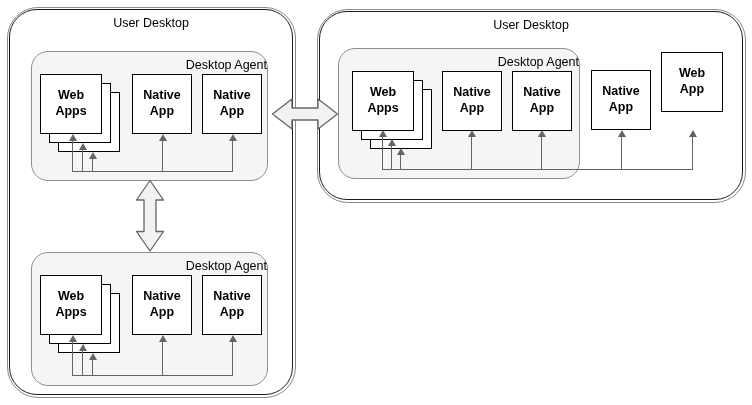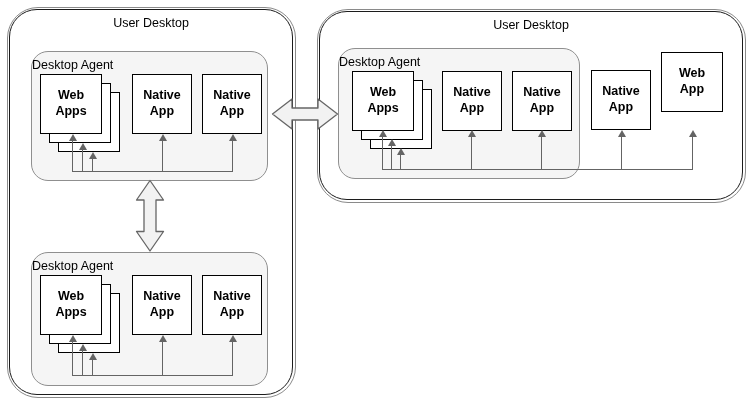--- a/index.html
+++ b/index.html
@@ -8,21 +8,21 @@
   #canvas { position:relative; width:752px; height:405px; background:#fff; overflow:hidden; }
 
   
   .desktop { position:absolute; background:#fff; border:1.5px solid #1c1c1c; border-radius:28px; }
   .desktop::before { content:""; position:absolute; left:-3px; top:-3px; right:-4px; bottom:-4px;
                      border:1px solid #8a8a8a; border-radius:31px; pointer-events:none; }
   .d-title { position:absolute; top:6px; left:0; right:0; text-align:center; font-size:12.5px; }
 
   
   .agent { position:absolute; background:#f5f5f5; border:1px solid #8f8f8f; border-radius:17px; }
-  .a-title { position:absolute; top:6px; left:0; right:0; text-align:left; font-size:12.5px; }
+  .a-title { position:absolute; top:6px; left:0; right:0; text-align:right; font-size:12.5px; }
 
   
   .appbox { position:absolute; width:60px; height:60px; background:#fff; border:1.5px solid #000;
             display:flex; align-items:center; justify-content:center; text-align:center;
             font-size:12.5px; line-height:1.25; }
   .appbox.wide { width:62px; }
   .shadowbox { position:absolute; width:62px; height:60px; background:#fff; border:1.5px solid #000; }
   .lbl { display:block; width:48px;font-weight:bold; }
 
   

